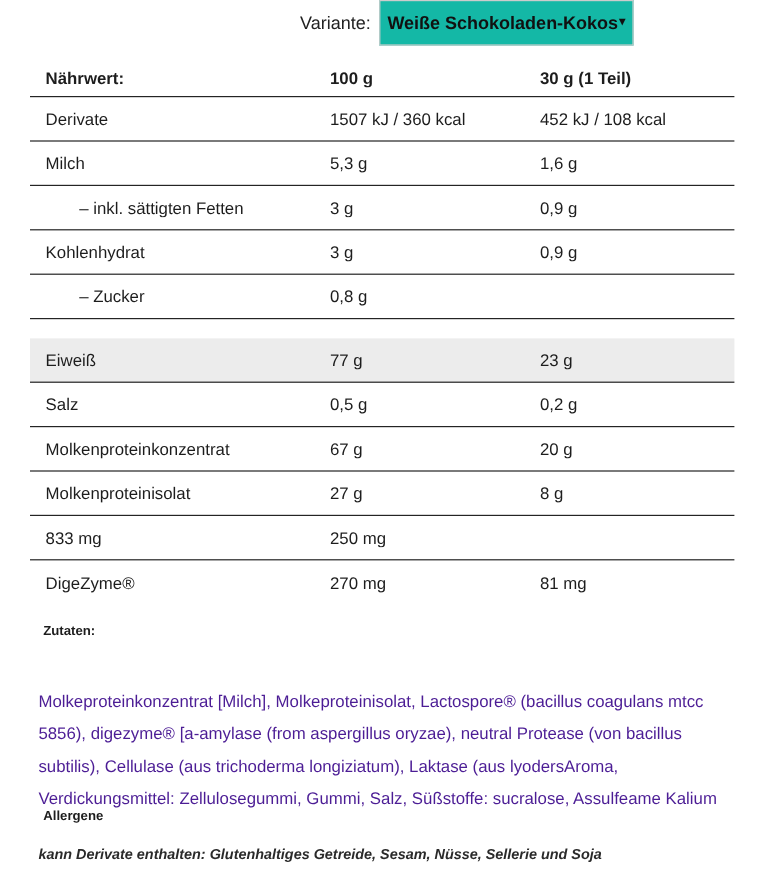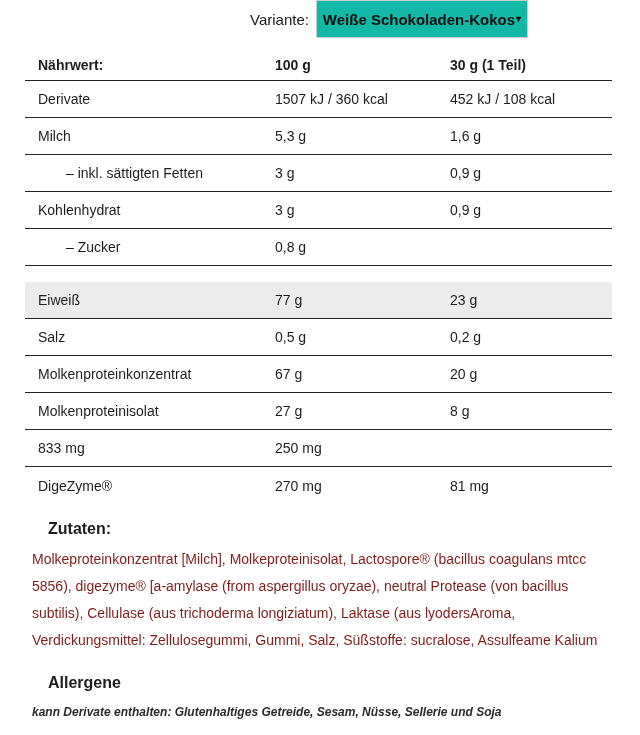--- a/index.html
+++ b/index.html
@@ -74,35 +74,35 @@
     font-weight: bold;
   }
   .trow.indent .cell-label { padding-left: 28px; }
   .trow.highlight { background: #ececec; margin-top: 16px; }
   .trow.last { border-bottom: none; height: 38px; }
   .cell { white-space: nowrap; overflow: hidden; }
 
   
   .sec-heading {
     position: absolute;
-    left: 48px;
-    font-size: 16px;
+    left: 36px;
+    font-size: 11px;
     font-weight: bold;
     color: #1d1d1d;
     white-space: nowrap;
   }
   #ingredients-heading { top: 520px; }
   #ingredients-text {
     position: absolute;
     left: 32px;
-    top: 546px;
+    top: 571px;
     width: 575px;
     font-size: 14px;
     line-height: 27px;
-    color: #7f1d1d;
+    color: #4c1d95;
   }
   #allergens-heading { top: 674px; }
   #allergens-text {
     position: absolute;
     left: 32px;
     top: 705px;
     width: 600px;
     font-size: 12px;
     font-weight: bold;
     font-style: italic;

